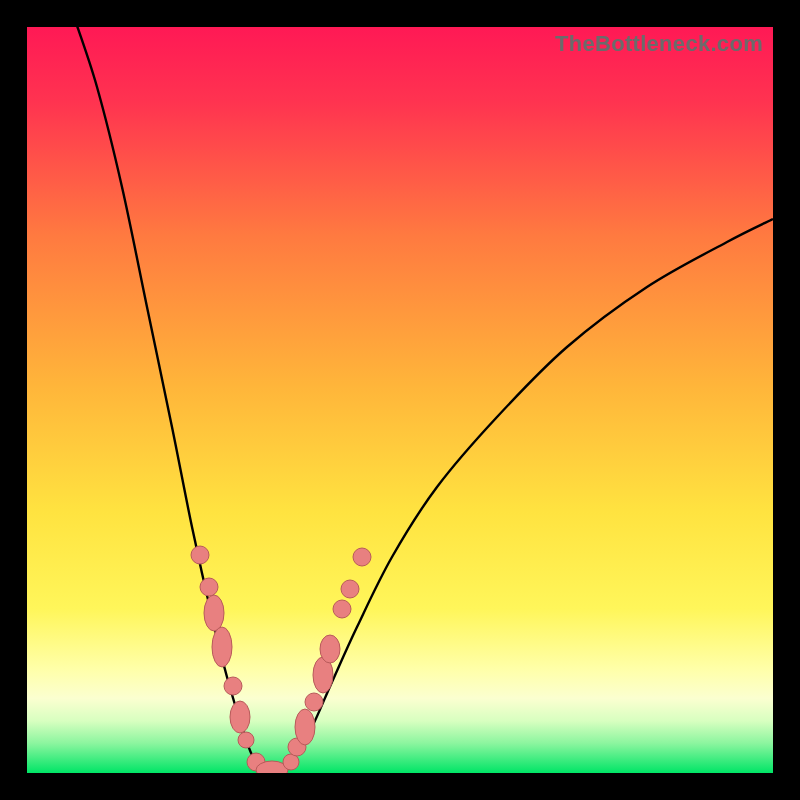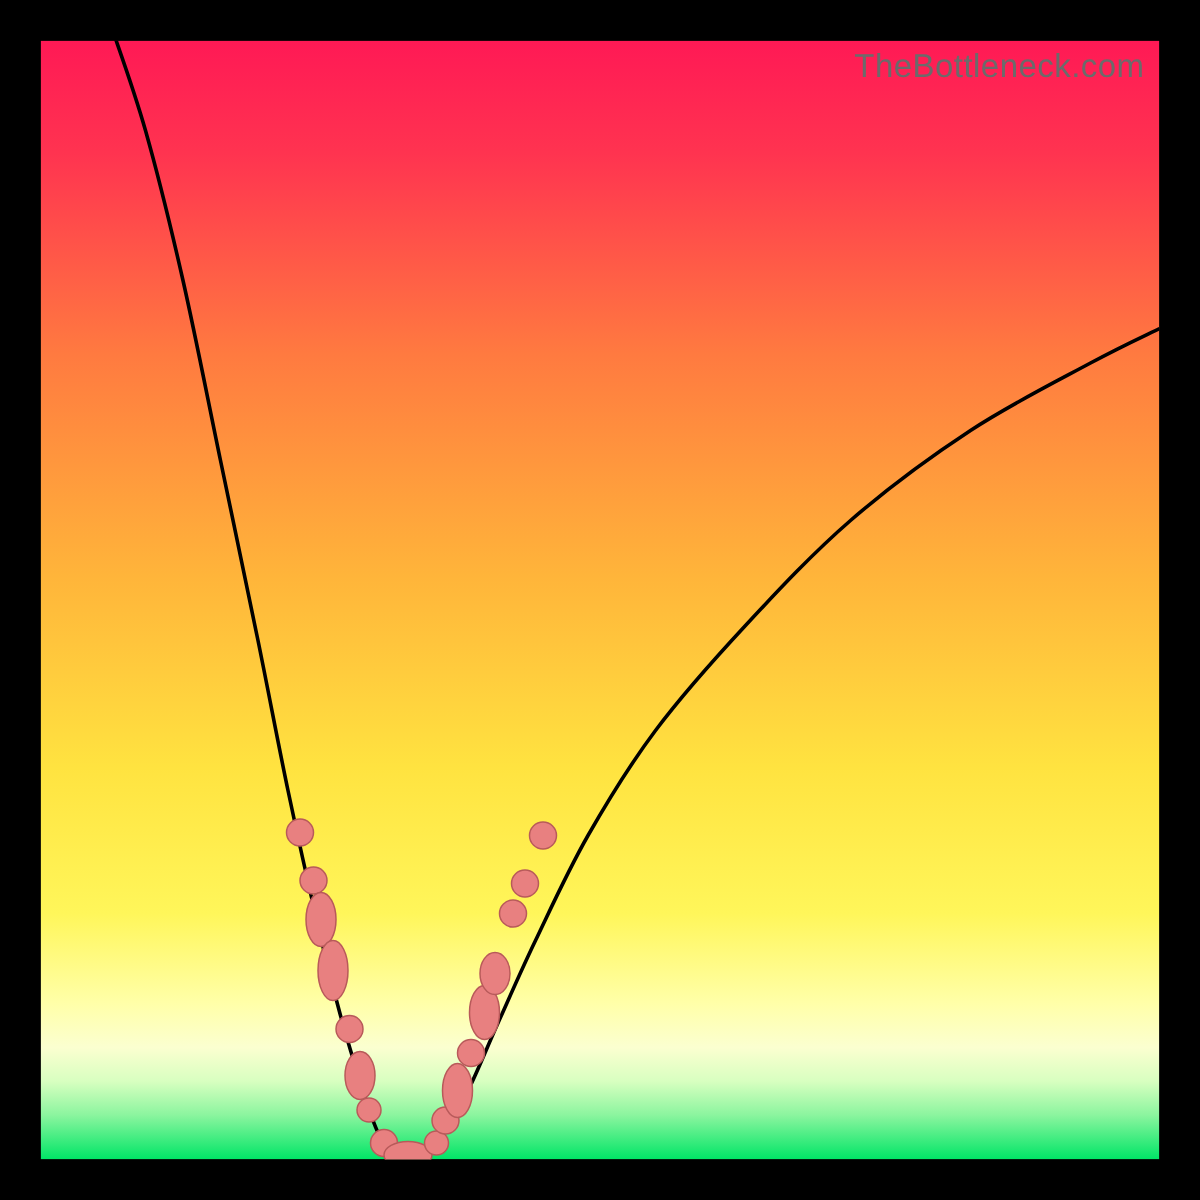--- a/index.html
+++ b/index.html
@@ -25,21 +25,21 @@
     top: 0;
     width: 100%;
     height: 100%;
   }
   .watermark {
     position: absolute;
     top: 4px;
     right: 10px;
     color: #6b6b6b;
     font-size: 22px;
-    font-weight: 400;
+    font-weight: 700;
     letter-spacing: 0.3px;
     user-select: none;
   }
   svg.curve {
     position: absolute;
     left: 0;
     top: 0;
     width: 100%;
     height: 100%;
     overflow: visible;

